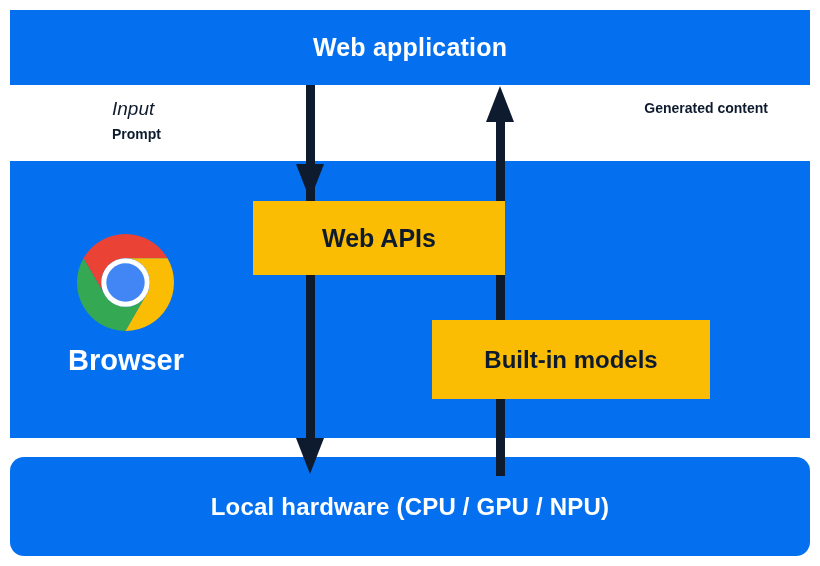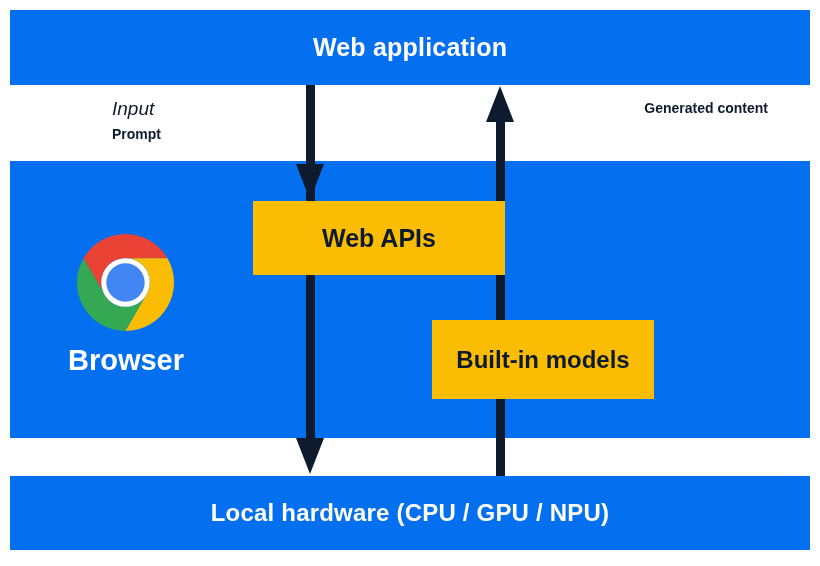--- a/index.html
+++ b/index.html
@@ -21,42 +21,42 @@
     overflow:hidden;
   }
   .layer{
     position:absolute;left:10px;width:800px;
     background:var(--layer_blue);
     display:flex;align-items:center;justify-content:center;
     z-index:1;
   }
   .layer-top{top:10px;height:75px;}
   .layer-middle{top:161px;height:277px;}
-  .layer-bottom{top:476px;height:74px;}
+  .layer-bottom{top:457px;height:99px;border-radius:14px;}
   .layer-title{
     color:var(--text_white);
     font-weight:700;font-size:25px;letter-spacing:.2px;text-align:right;
   }
   .layer-bottom .layer-title{font-size:24px;}
 
   
   .io-block{position:absolute;z-index:2;color:var(--ink_navy);}
   .io-input{left:112px;top:97px;text-align:left;}
   .io-output{right:52px;top:95px;text-align:right;}
   .io-label{font-size:19px;line-height:24px;font-weight:400;font-style:italic;}
   .io-value{font-size:14px;line-height:27px;font-weight:700;}
 
   
   .ybox{
     position:absolute;background:var(--box_yellow);
     display:flex;flex-direction:column;align-items:center;justify-content:center;
     z-index:3;color:var(--ink_navy);font-weight:700;text-align:center;
   }
   .ybox-webapis{left:253px;top:201px;width:252px;height:74px;font-size:25px;}
-  .ybox-builtin{left:432px;top:320px;width:222px;height:79px;font-size:24px;line-height:32px;gap:32px;}
+  .ybox-builtin{left:432px;top:320px;width:278px;height:79px;font-size:24px;line-height:32px;gap:32px;}
 
   
   .arrow-line{position:absolute;width:9px;background:var(--ink_navy);z-index:2;}
   .line-down{left:306px;top:85px;height:353px;}
   .line-up{left:496px;top:122px;height:354px;}
   .arrow-head{position:absolute;width:0;height:0;z-index:2;}
   .head-down{border-left:14px solid transparent;border-right:14px solid transparent;border-top:36px solid var(--ink_navy);}
   .head-down-1{left:296px;top:164px;}
   .head-down-2{left:296px;top:438px;}
   .head-up{border-left:14px solid transparent;border-right:14px solid transparent;border-bottom:36px solid var(--ink_navy);left:486px;top:86px;}

